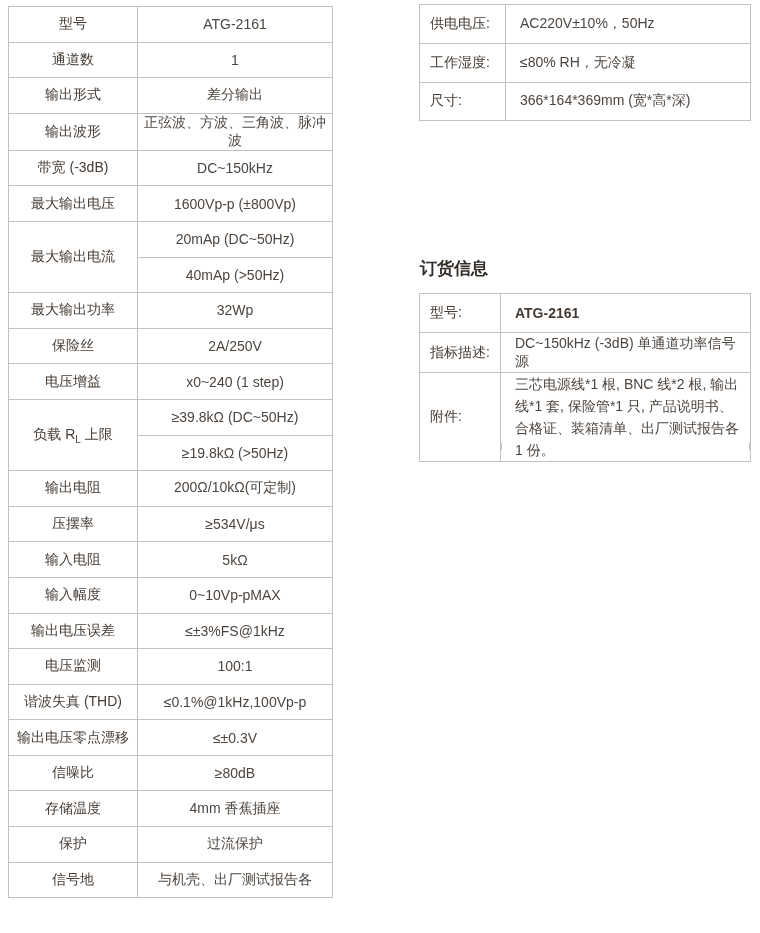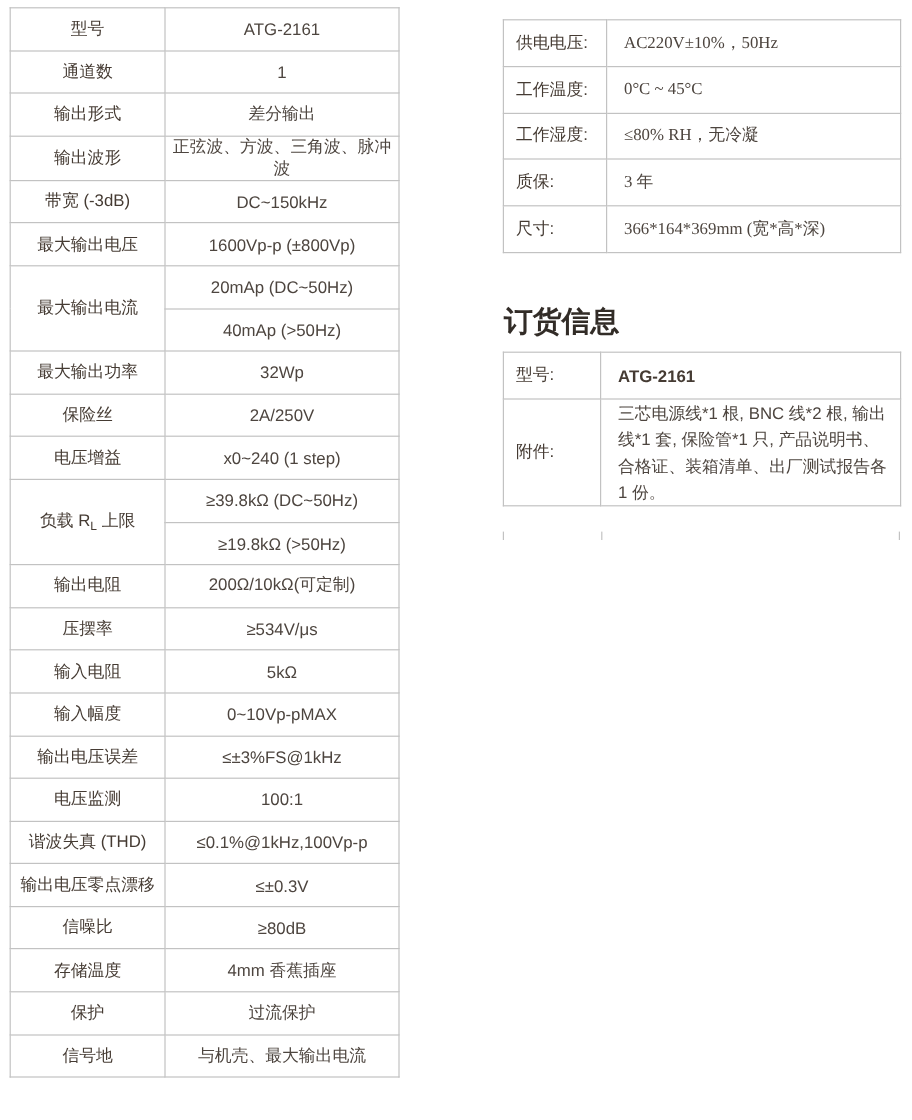--- a/index.html
+++ b/index.html
@@ -21,29 +21,29 @@
   .lbl { font-weight:normal; color:var(--label_text,#453b33); }
 
   
   .spec { position:absolute; left:8px; top:6px; width:324px; }
   .spec td { text-align:center; vertical-align:middle; height:35.6px; }
   .spec td.lbl { width:129px; }
   .spec td.val { width:195px; }
   .spec sub { font-size:10px; }
 
   
-  .env { position:absolute; left:419px; top:16px; width:331px; }
+  .env { position:absolute; left:419px; top:4px; width:331px; }
   .env td { height:38.8px; vertical-align:middle; }
   .env td.lbl { width:86px; padding-left:10px; }
-  .env td.val { width:245px; padding-left:14px;font-family:Liberation Serif, serif; }
+  .env td.val { width:245px; padding-left:14px; }
 
   
   .order-title {
     position:absolute; left:420px; top:255px;
-    font-size:24px; font-weight:bold; line-height:27px;
+    font-size:17px; font-weight:bold; line-height:27px;
     color:var(--title_text,#322c27);
   }
   .order { position:absolute; left:419px; top:293px; width:331px;padding-left:48px; }
   .order td { vertical-align:middle; }
   .order td.lbl { width:81px; padding-left:10px; }
   .order td.val { width:250px; padding-left:14px; padding-right:4px; }
   .order tr.r1 td { height:39px; }
   .order tr.r2 td { height:40px; }
   .order tr.r3 td { height:67px; }
   .order td.val.bold { font-weight:bold; color:var(--label_text,#453b33); }
@@ -154,58 +154,54 @@
   <tr>
     <td class="lbl">存储温度</td>
     <td class="val">4mm 香蕉插座</td>
   </tr>
   <tr>
     <td class="lbl">保护</td>
     <td class="val">过流保护</td>
   </tr>
   <tr>
     <td class="lbl">信号地</td>
-    <td class="val">与机壳、最大输出电流</td>
+    <td class="val">与机壳、出厂测试报告各</td>
   </tr>
 </tbody>
   </table>
 
 <table class="env">
   <tbody>
       <tr>
     <td class="lbl">供电电压:</td>
     <td class="val">AC220V±10%，50Hz</td>
   </tr>
   <tr>
-    <td class="lbl">工作温度:</td>
-    <td class="val">0°C ~ 45°C</td>
-  </tr>
-  <tr>
     <td class="lbl">工作湿度:</td>
     <td class="val">≤80% RH，无冷凝</td>
-  </tr>
-  <tr>
-    <td class="lbl">质保:</td>
-    <td class="val">3 年</td>
   </tr>
   <tr>
     <td class="lbl">尺寸:</td>
     <td class="val">366*164*369mm (宽*高*深)</td>
   </tr>
 </tbody>
   </table>
 
 <div class="order-title">订货信息</div>
 
 <table class="order">
   <tbody>
       <tr class="r1">
     <td class="lbl">型号:</td>
     <td class="val bold">ATG-2161</td>
   </tr>
+  <tr class="r2">
+    <td class="lbl">指标描述:</td>
+    <td class="val">DC~150kHz (-3dB) 单通道功率信号源</td>
+  </tr>
   <tr class="r3">
     <td class="lbl">附件:</td>
     <td class="val multiline">三芯电源线*1 根, BNC 线*2 根, 输出线*1 套, 保险管*1 只, 产品说明书、合格证、装箱清单、出厂测试报告各 1 份。</td>
   </tr>
 </tbody>
   </table>
 
 <div class="stub">
     <div class="stub-mid"></div>
   </div>

